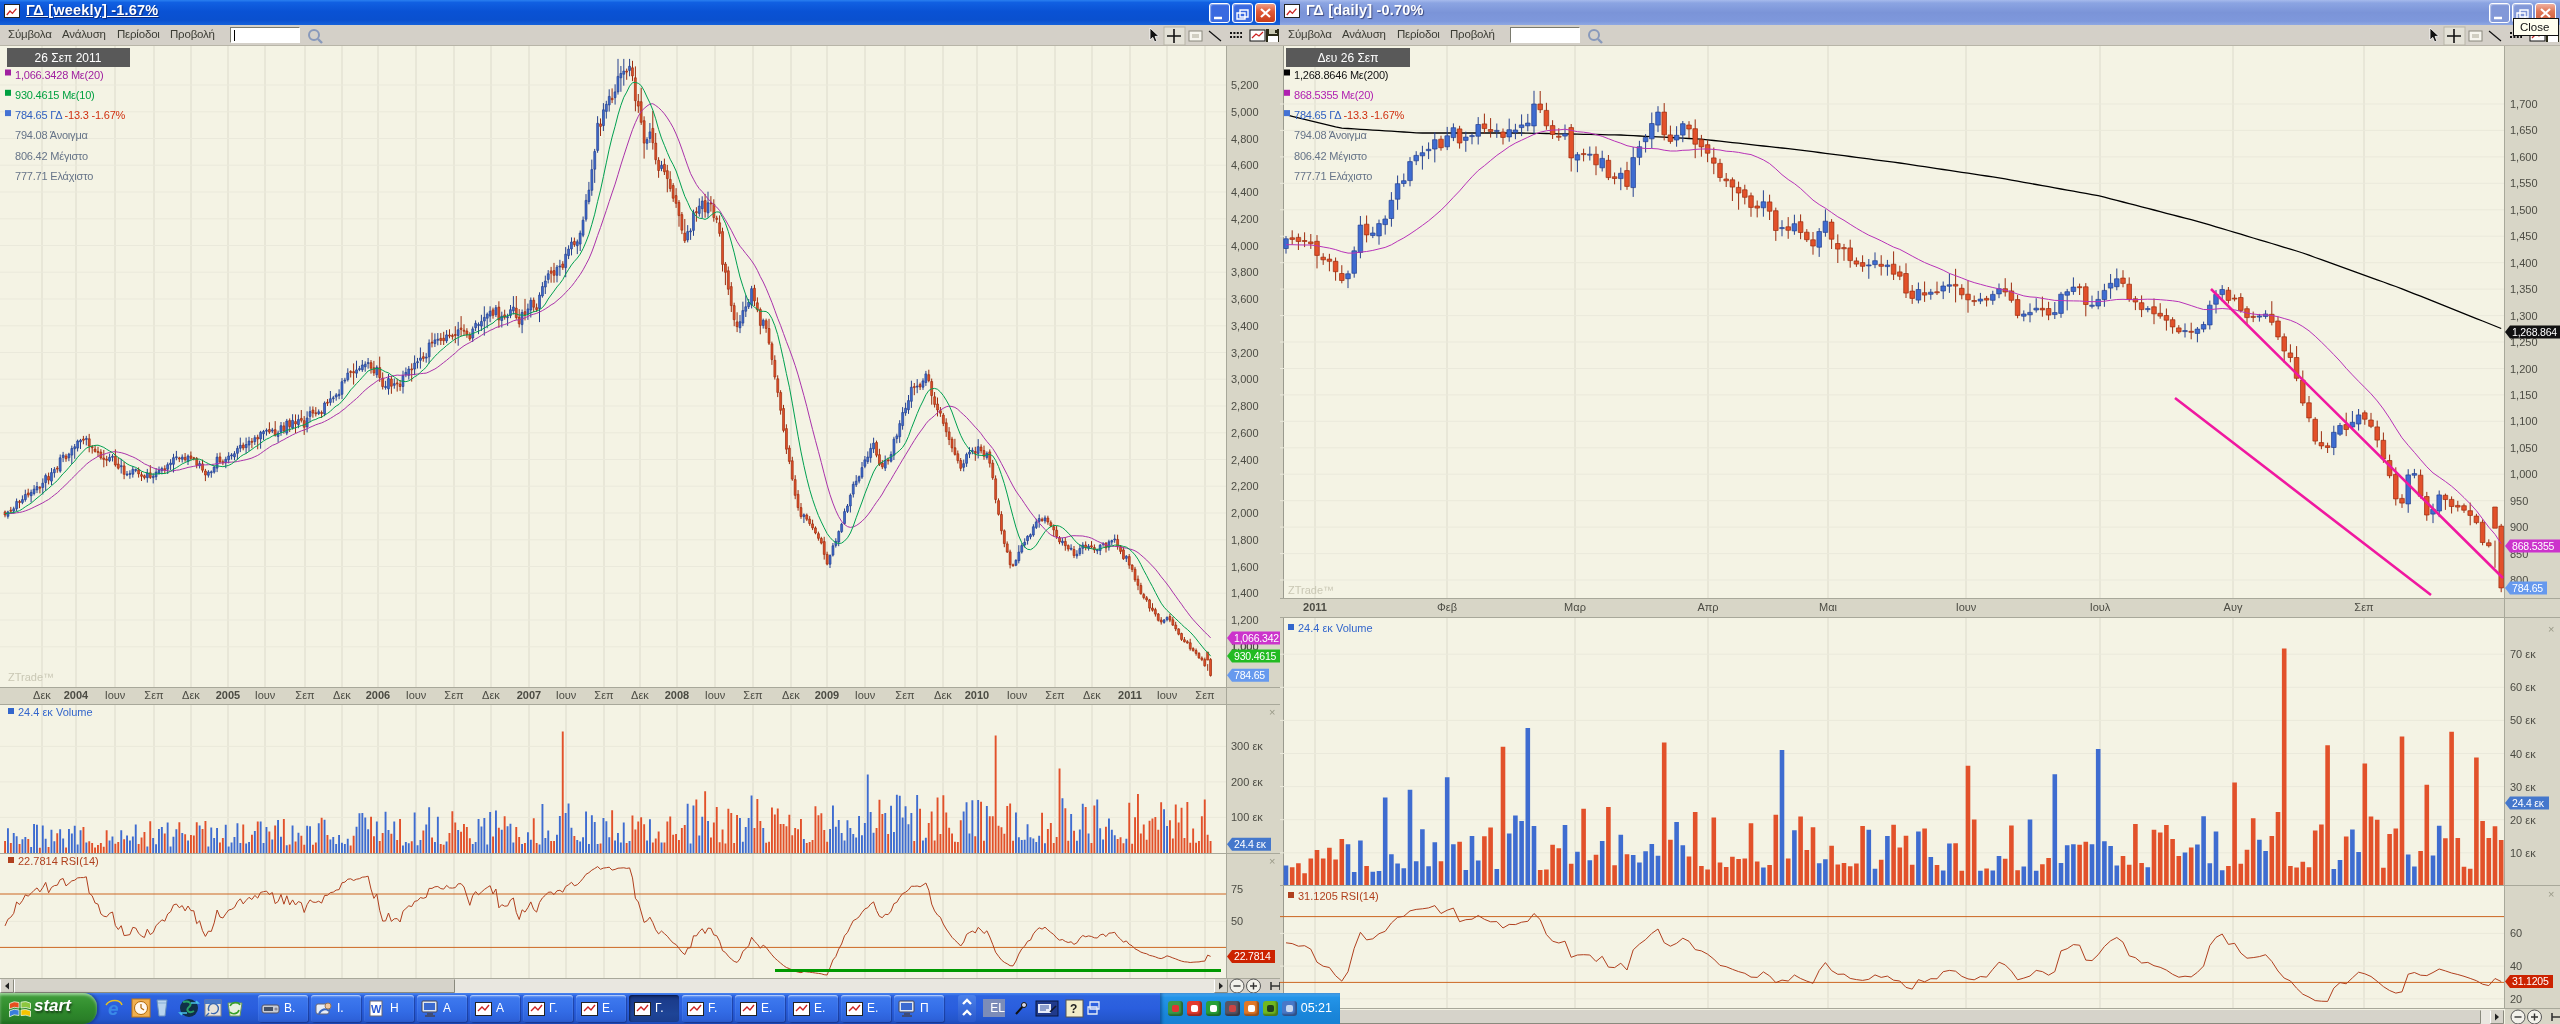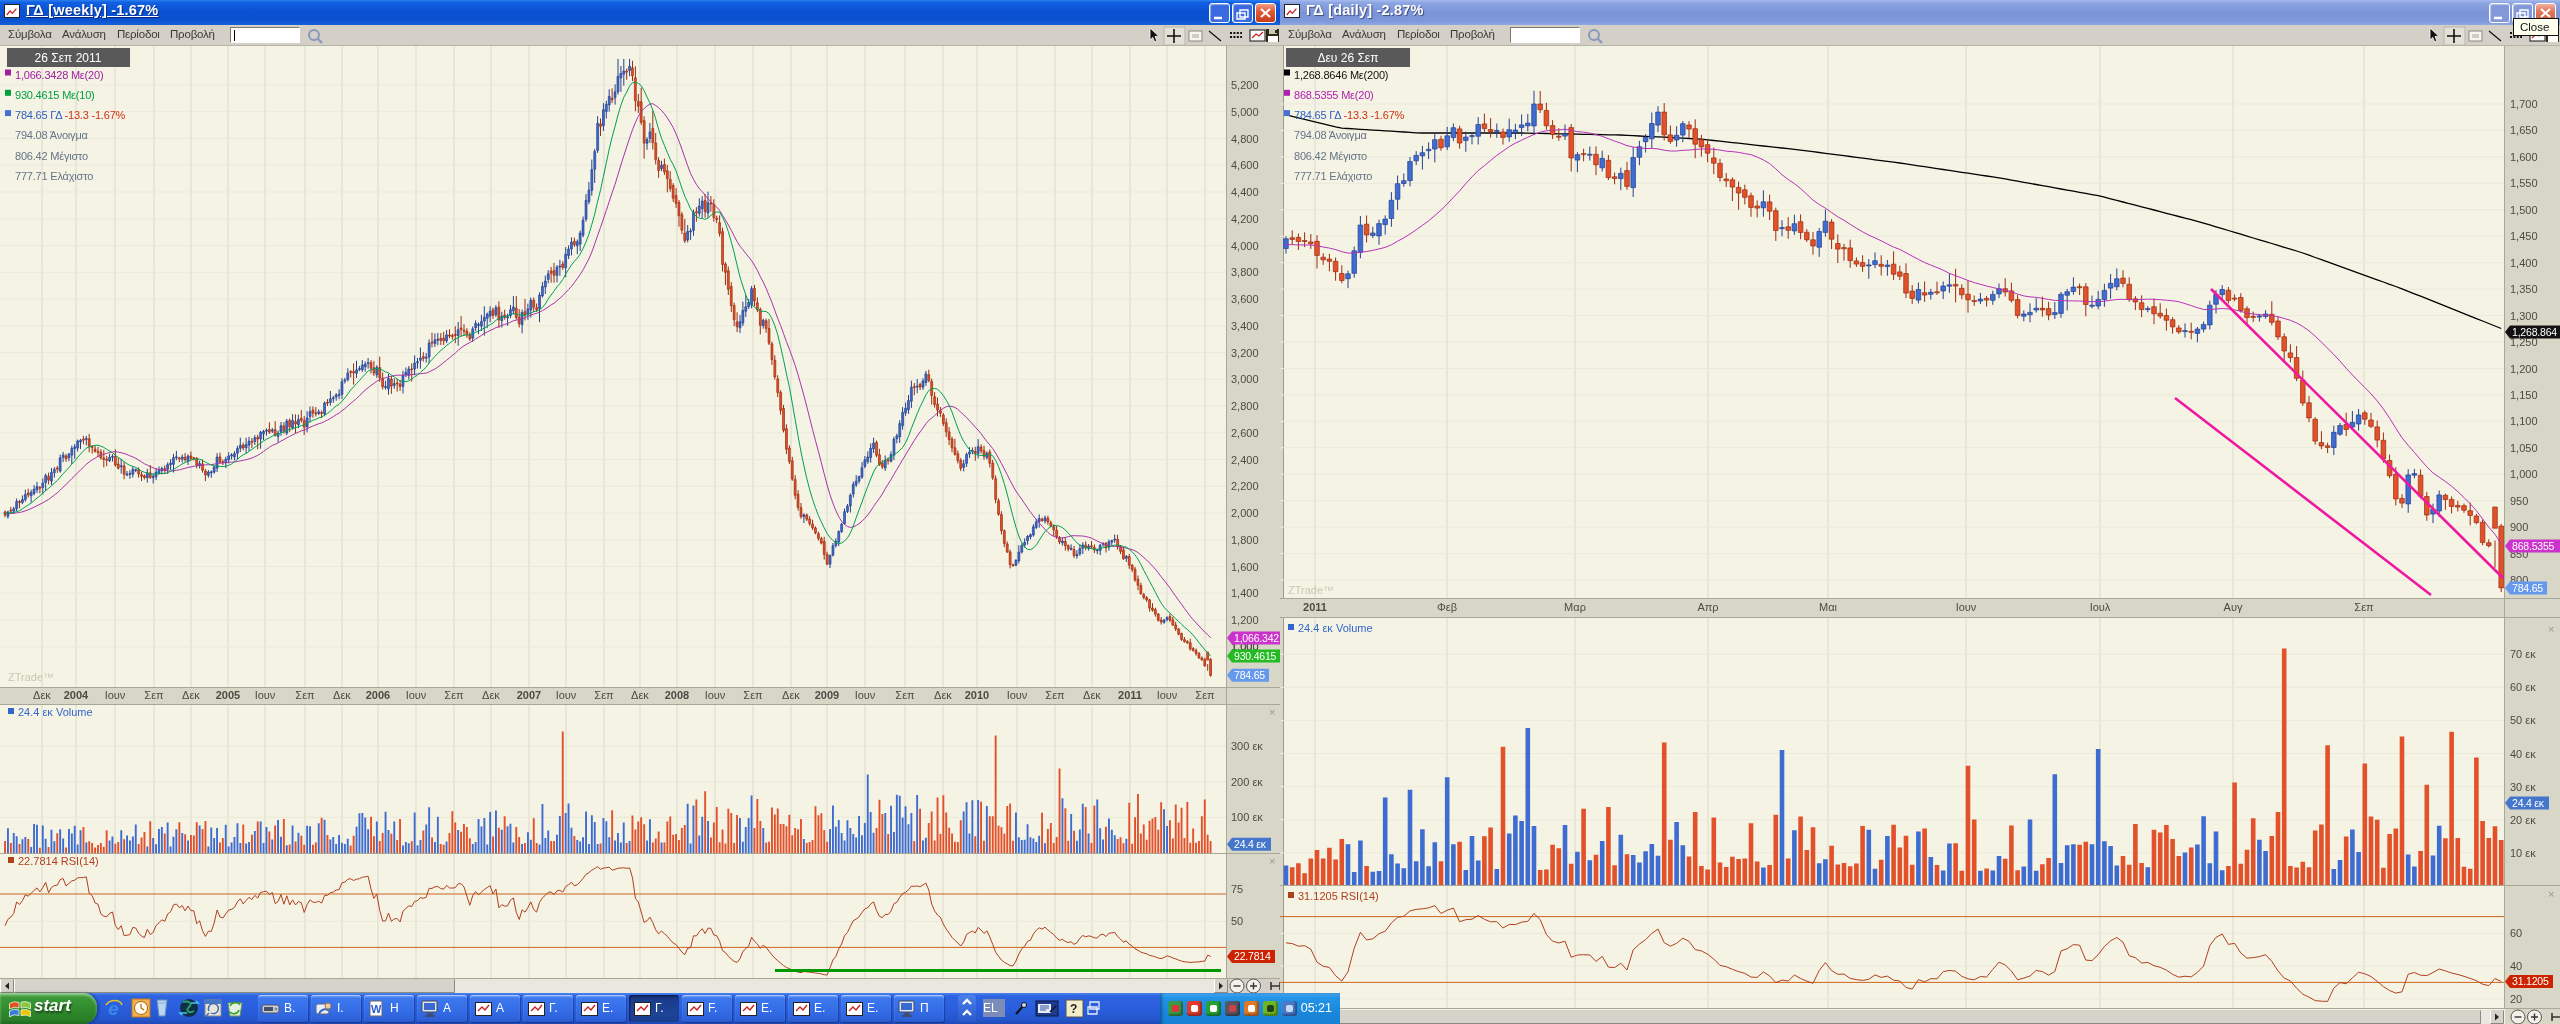--- a/index.html
+++ b/index.html
@@ -260,21 +260,21 @@
     </div>
     <svg style="position:absolute;left:306px;top:2px;" width="18" height="18">
       <circle cx="8" cy="8" r="5" fill="none" stroke="#8899bb" stroke-width="2"></circle>
       <path d="M12 12l4 4" stroke="#8899bb" stroke-width="2.4"></path>
     </svg>
   </div>
 <div style="position:absolute;left:1280px;top:0px;width:1280px;height:25px;background:linear-gradient(180deg,#a6baec 0%,#8ba4e2 12%,#7b94d8 50%,#7e98dc 85%,#8fa8e2 100%);">
     <div style="position:absolute;left:4px;top:4px;width:16px;height:14px;background:#fff;border:1px solid #222;"><svg width="14" height="12" viewBox="0 0 17 15">
         <path d="M2 10l4-5l3 3l5-6" stroke="#cc2222" stroke-width="1.6" fill="none"></path>
       </svg></div>
-    <div style="position:absolute;left:26px;top:2px;font-size:14.5px;font-weight:bold;color:#fff;letter-spacing:0.2px;text-shadow:1px 1px 1px rgba(0,0,40,.5);">ΓΔ [daily]  -2.87%</div>
+    <div style="position:absolute;left:26px;top:2px;font-size:14.5px;font-weight:bold;color:#fff;letter-spacing:0.2px;text-shadow:1px 1px 1px rgba(0,0,40,.5);">ΓΔ [daily]  -0.70%</div>
     <div style="position:absolute;left:1209px;top:3px;width:21px;height:20px;background:#8298d8;border:1px solid #fff;border-radius:3px;box-shadow:inset 1px 1px 1px rgba(255,255,255,.45);"><svg width="19" height="18">
         <path d="M4 14h8" stroke="#fff" stroke-width="2.5"></path>
       </svg></div>
     <div style="position:absolute;left:1232px;top:3px;width:21px;height:20px;background:#8298d8;border:1px solid #fff;border-radius:3px;box-shadow:inset 1px 1px 1px rgba(255,255,255,.45);"><svg width="19" height="18">
         <path d="M7 6h8v7h-8z M4 9h8v6h-8z" stroke="#fff" stroke-width="1.4" fill="#8298d8"></path>
       </svg></div>
     <div style="position:absolute;left:1255px;top:3px;width:21px;height:20px;background:linear-gradient(180deg,#f0b0a0 0%,#e07858 40%,#cc5c3c 100%);border:1px solid #fff;border-radius:3px;"><svg width="19" height="18">
         <path d="M5 5l9 8M14 5l-9 8" stroke="#fff" stroke-width="2.2"></path>
       </svg></div>
   </div>
@@ -438,21 +438,21 @@
       <svg style="position:absolute;left:4px;top:5px;" width="18" height="17">
         <rect x="1" y="1" width="15" height="11" rx="1" fill="#dde6f2" stroke="#445"></rect>
         <rect x="3" y="3" width="11" height="7" fill="#3a6ad0"></rect>
         <path d="M6 14h6M4 16h10" stroke="#445" stroke-width="1.4"></path>
       </svg>
       <div style="position:absolute;left:26px;top:6px;font-size:12px;color:#fff;">Π</div>
     </div>
     <div style="position:absolute;left:958px;top:2px;width:18px;height:27px;background:linear-gradient(180deg,#4a80ea,#2a58cc);border-radius:3px;"><svg width="18" height="27">
         <path d="M5 10l4-4l4 4M5 21l4-4l4 4" stroke="#fff" stroke-width="2.4" fill="none" transform="translate(0 -1)"></path>
       </svg></div>
-    <div style="position:absolute;left:983px;top:6px;width:22px;height:18px;background:#7c8cb8;color:#fff;font-size:12px;text-align:left;line-height:18px;">EL</div>
+    <div style="position:absolute;left:983px;top:6px;width:22px;height:18px;background:#7c8cb8;color:#fff;font-size:12px;text-align:right;line-height:18px;">EL</div>
     <svg style="position:absolute;left:1010px;top:5px;" width="80" height="22">
       <path d="M6 16l8-9M12 6l3 3" stroke="#111" stroke-width="2" fill="none"></path>
       <circle cx="14" cy="7" r="2.5" fill="#d8d8e8" stroke="#111"></circle>
       <rect x="26" y="3" width="22" height="15" fill="#203a8c" stroke="#0a1840"></rect>
       <rect x="28" y="6" width="13" height="9" fill="#e8ecf8"></rect>
       <path d="M30 8h9M30 10h9M30 12h6" stroke="#3050a0" stroke-width="1"></path>
       <path d="M40 14l6-6" stroke="#101830" stroke-width="1.6"></path>
       <rect x="56" y="2" width="17" height="17" fill="#f2ecc8" stroke="#555"></rect>
       <text x="60" y="15" font-size="12" font-weight="bold" fill="#222">?</text>
     </svg>

